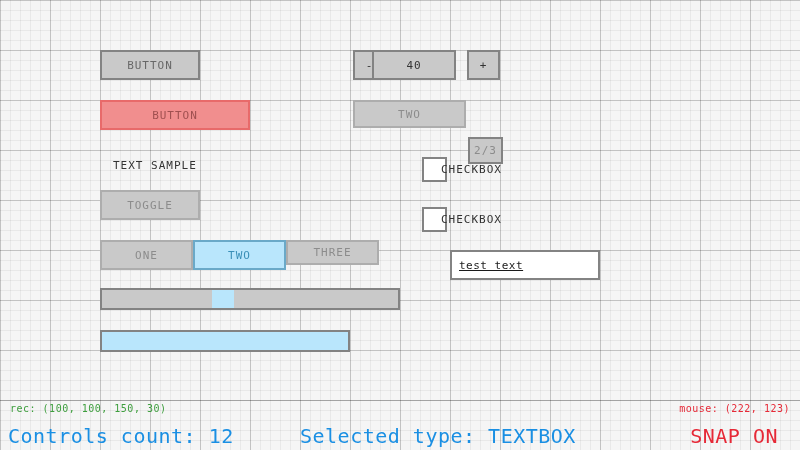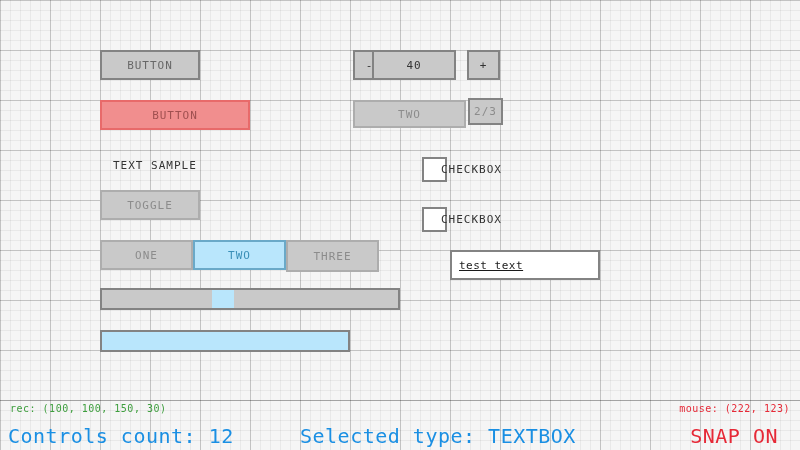--- a/index.html
+++ b/index.html
@@ -69,20 +69,21 @@
     background: #c9c9c9;
     border: 2px solid #adadad;
     color: #8c8c8c;
     font-size: 11px;
   }
   .combo-count {
     background: #c9c9c9;
     border: 2px solid #838383;
     color: #8c8c8c;
     font-size: 11px;
+    margin-top: 39px;
   }
   .toggle-off {
     background: #c9c9c9;
     border: 2px solid #adadad;
     color: #8c8c8c;
     font-size: 11px;
   }
   .checkbox-box {
     position: absolute;
     box-sizing: border-box;
@@ -175,21 +176,21 @@
   <div class="ctl toggle-off" style="left:100px; top:190px; width:100px; height:30px;">
     <span>TOGGLE</span>
   </div>
 
   <div class="ctl toggle-off" style="left:100px; top:240px; width:93px; height:30px;">
     <span>ONE</span>
   </div>
   <div class="ctl btn-active" style="left:193px; top:240px; width:93px; height:30px;">
     <span>TWO</span>
   </div>
-  <div class="ctl toggle-off" style="left:286px; top:240px; width:93px; height:32px;">
+  <div class="ctl toggle-off" style="left:286px; top:240px; width:93px; height:25px;">
     <span>THREE</span>
   </div>
 
   <div class="ctl valuebox" style="left:353px; top:50px; width:33px; height:30px;">
     <span>-</span>
   </div>
   <div class="ctl valuebox" style="left:372px; top:50px; width:84px; height:30px;">
     <span>40</span>
   </div>
   <div class="ctl valuebox" style="left:467px; top:50px; width:33px; height:30px;">

